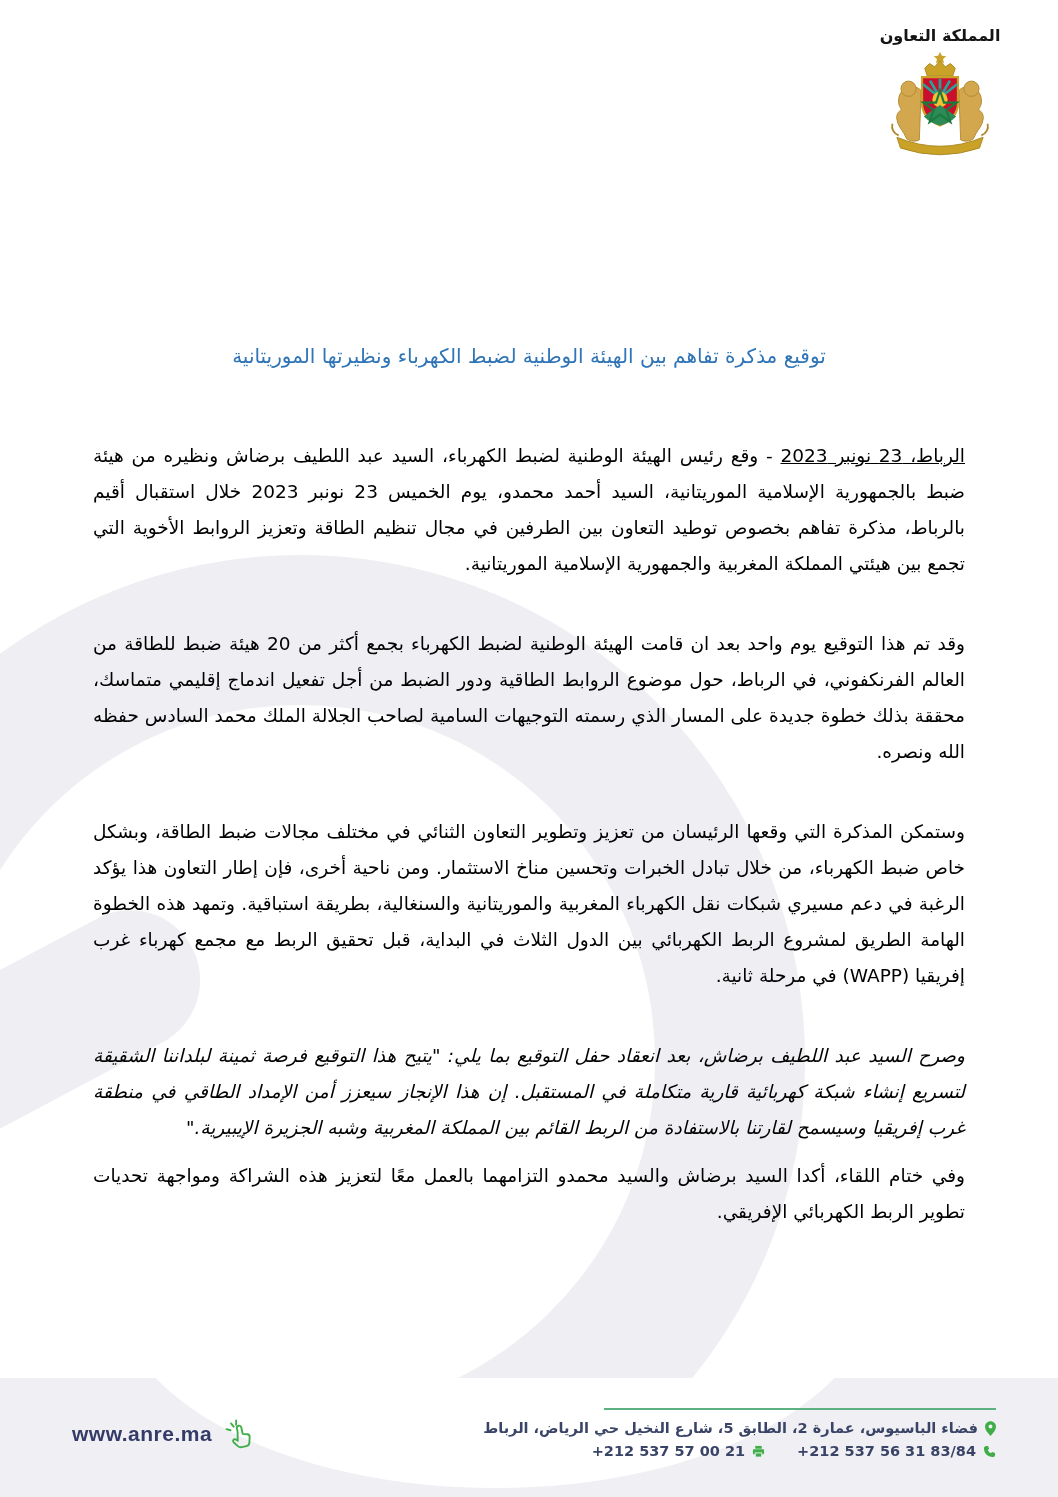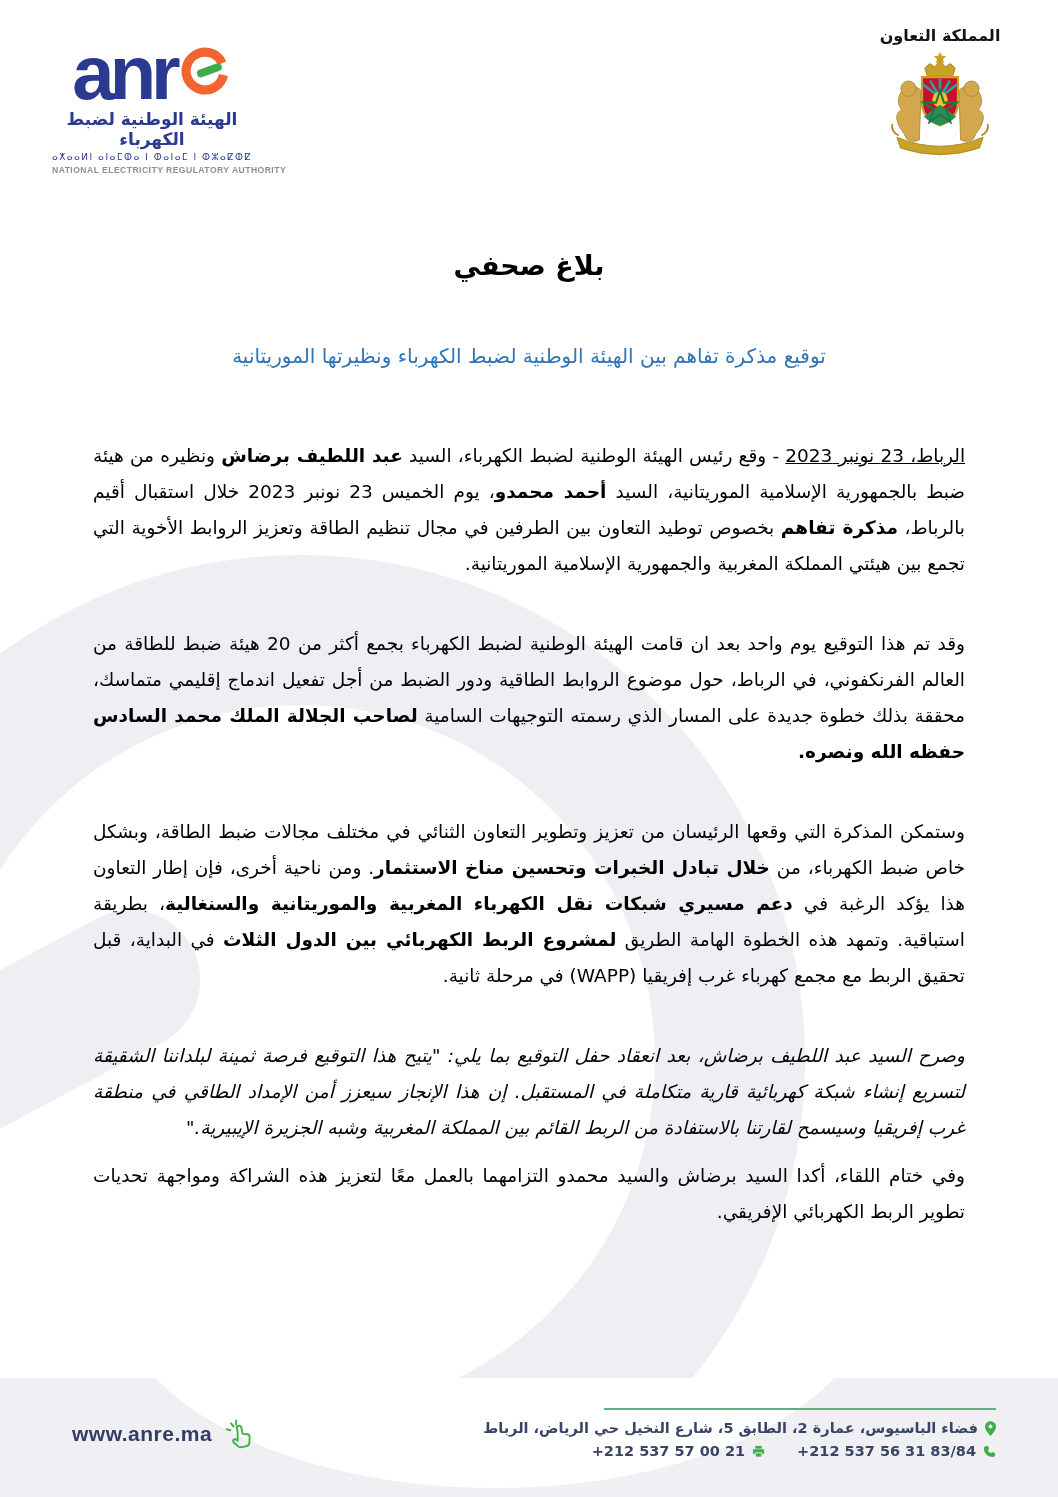--- a/index.html
+++ b/index.html
@@ -36,21 +36,21 @@
     position:absolute;top:344px;left:0;right:0;text-align:center;
     font-size:20px;font-weight:normal;color:#2E74B6;direction:rtl;
   }
   
   .press-body{
     position:absolute;top:438px;left:93px;right:93px;
     direction:rtl;text-align:justify;font-size:18.5px;line-height:36px;color:#000;
   }
   .press-par{margin:0 0 44px 0;}
   .press-par.tight{margin-bottom:12px;}
-  .seg-bold{font-weight:bold;}
+  .seg-bold{font-weight:normal;}
   .seg-underline{text-decoration:underline;}
   .seg-italic{font-style:italic;}
   
   .footer{
     position:absolute;left:0;right:0;bottom:0;height:119px;
     background:#F0F0F4;overflow:hidden;
   }
   .footer-curve{
     position:absolute;left:115px;top:-290px;width:760px;height:400px;
     background:#ffffff;border-radius:50%;
@@ -76,34 +76,20 @@
 
 <div class="page">
 
   <svg class="watermark" width="1200" height="1010" viewBox="0 0 1200 1010" aria-hidden="true">
     <circle cx="620" cy="540" r="430" fill="none" stroke="#EFEFF3" stroke-width="150" stroke-dasharray="2330 372" transform="rotate(150 620 540)"></circle>
     <rect x="60" y="470" width="480" height="140" rx="70" fill="#EFEFF3" transform="rotate(-28 300 540)"></rect>
   </svg>
 
   <div class="header">
 
-    <div class="logo-block">
-      <div class="wordmark">
-        <span class="wordmark-text">anr</span>
-        <span class="e-icon">
-          <svg width="54" height="54" viewBox="0 0 100 100" aria-hidden="true">
-            <circle cx="50" cy="52" r="35" fill="none" stroke="#F26531" stroke-width="17" stroke-dasharray="196 24" transform="rotate(12 50 52)"></circle>
-            <rect x="34" y="43" width="48" height="15" rx="7.5" fill="#3FAE49" transform="rotate(-20 58 50)"></rect>
-          </svg>
-        </span>
-      </div>
-      <div class="logo-ar">الهيئة الوطنية لضبط الكهرباء</div>
-      <div class="logo-tif">ⴰⵅⴰⴰⵍⵏ ⴰⵏⴰⵎⵀⴰ ⵏ ⵀⴰⵏⴰⵎ ⵏ ⵀⵣⴰⵇⵀⵇ</div>
-      <div class="logo-en">NATIONAL ELECTRICITY REGULATORY AUTHORITY</div>
-    </div>
 
     <div class="kingdom-block">
       <div class="kingdom-label">المملكة التعاون</div>
       <div class="emblem">
         <svg width="118" height="106" viewBox="0 0 130 118" aria-hidden="true">
 
           <path d="M65 1 l2.1 4.4 4.9 .4 -3.6 3.2 1.1 4.8 -4.5 -2.5 -4.5 2.5 1.1 -4.8 -3.6 -3.2 4.9 -.4z" fill="#C9A227"></path>
 
           <path d="M48 19 l5.5 -5 5.5 3.6 6 -6.4 6 6.4 5.5 -3.6 5.5 5 -2.6 8.6 h-28.8z" fill="#C9A227" stroke="#A8841C" stroke-width="1"></path>
 
@@ -127,21 +113,20 @@
           <path d="M47 73 l18 -13 18 13 q-8 8 -18 10 q-10 -2 -18 -10z" fill="#2E8B57"></path>
 
           <path d="M65 44 l4.4 13.4 14.1 0 -11.4 8.3 4.4 13.4 -11.5 -8.3 -11.5 8.3 4.4 -13.4 -11.4 -8.3 14.1 0z" fill="none" stroke="#1B7A3D" stroke-width="2.4"></path>
 
           <path d="M17 96 q48 20 96 0 l-4 12 q-44 15 -88 0z" fill="#C9A227" stroke="#A8841C" stroke-width="1"></path>
         </svg>
       </div>
     </div>
   </div>
 
-  <div class="doc-title">بلاغ صحفي</div>
   <div class="doc-subtitle">توقيع مذكرة تفاهم بين الهيئة الوطنية لضبط الكهرباء ونظيرتها الموريتانية</div>
 
   <div class="press-body">
       <p class="press-par"><span class="seg-underline">الرباط، 23 نونبر 2023</span><span class="seg-normal"> - وقع رئيس الهيئة الوطنية لضبط الكهرباء، السيد </span><span class="seg-bold">عبد اللطيف برضاش</span><span class="seg-normal"> ونظيره من هيئة ضبط بالجمهورية الإسلامية الموريتانية، السيد </span><span class="seg-bold">أحمد محمدو</span><span class="seg-normal">، يوم الخميس 23 نونبر 2023 خلال استقبال أقيم بالرباط، </span><span class="seg-bold">مذكرة تفاهم</span><span class="seg-normal"> بخصوص توطيد التعاون بين الطرفين في مجال تنظيم الطاقة وتعزيز الروابط الأخوية التي تجمع بين هيئتي المملكة المغربية والجمهورية الإسلامية الموريتانية.</span></p>
       <p class="press-par"><span class="seg-normal">وقد تم هذا التوقيع يوم واحد بعد ان قامت الهيئة الوطنية لضبط الكهرباء بجمع أكثر من 20 هيئة ضبط للطاقة من العالم الفرنكفوني، في الرباط، حول موضوع الروابط الطاقية ودور الضبط من أجل تفعيل اندماج إقليمي متماسك، محققة بذلك خطوة جديدة على المسار الذي رسمته التوجيهات السامية </span><span class="seg-bold">لصاحب الجلالة الملك محمد السادس حفظه الله ونصره.</span></p>
       <p class="press-par"><span class="seg-normal">وستمكن المذكرة التي وقعها الرئيسان من تعزيز وتطوير التعاون الثنائي في مختلف مجالات ضبط الطاقة، وبشكل خاص ضبط الكهرباء، من </span><span class="seg-bold">خلال تبادل الخبرات وتحسين مناخ الاستثمار</span><span class="seg-normal">. ومن ناحية أخرى، فإن إطار التعاون هذا يؤكد الرغبة في </span><span class="seg-bold">دعم مسيري شبكات نقل الكهرباء المغربية والموريتانية والسنغالية</span><span class="seg-normal">، بطريقة استباقية. وتمهد هذه الخطوة الهامة الطريق </span><span class="seg-bold">لمشروع الربط الكهربائي بين الدول الثلاث</span><span class="seg-normal"> في البداية، قبل تحقيق الربط مع مجمع كهرباء غرب إفريقيا (WAPP) في مرحلة ثانية.</span></p>
       <p class="press-par tight"><span class="seg-italic">وصرح السيد عبد اللطيف برضاش، بعد انعقاد حفل التوقيع بما يلي: "يتيح هذا التوقيع فرصة ثمينة لبلداننا الشقيقة لتسريع إنشاء شبكة كهربائية قارية متكاملة في المستقبل. إن هذا الإنجاز سيعزز أمن الإمداد الطاقي في منطقة غرب إفريقيا وسيسمح لقارتنا بالاستفادة من الربط القائم بين المملكة المغربية وشبه الجزيرة الإيبيرية."</span></p>
       <p class="press-par"><span class="seg-normal">وفي ختام اللقاء، أكدا السيد برضاش والسيد محمدو التزامهما بالعمل معًا لتعزيز هذه الشراكة ومواجهة تحديات تطوير الربط الكهربائي الإفريقي.</span></p>
     </div>
 

